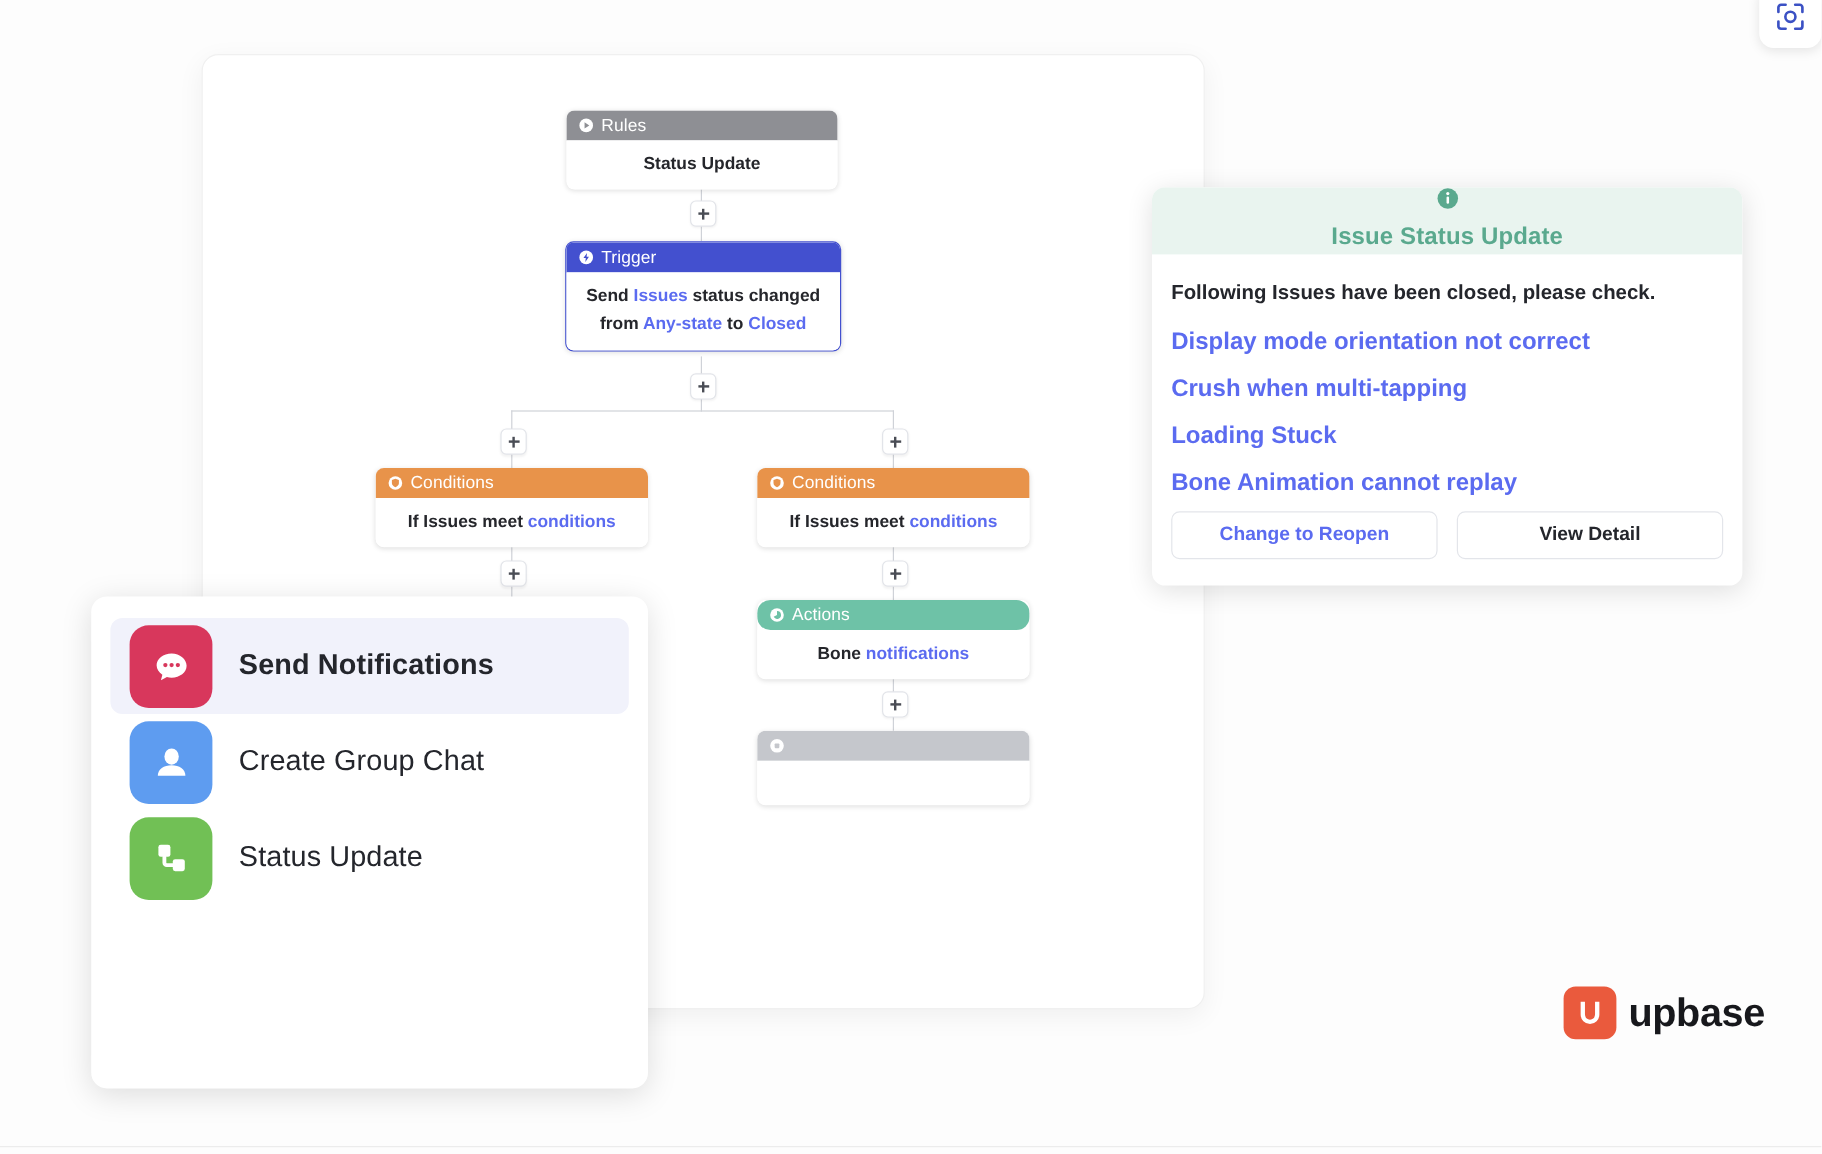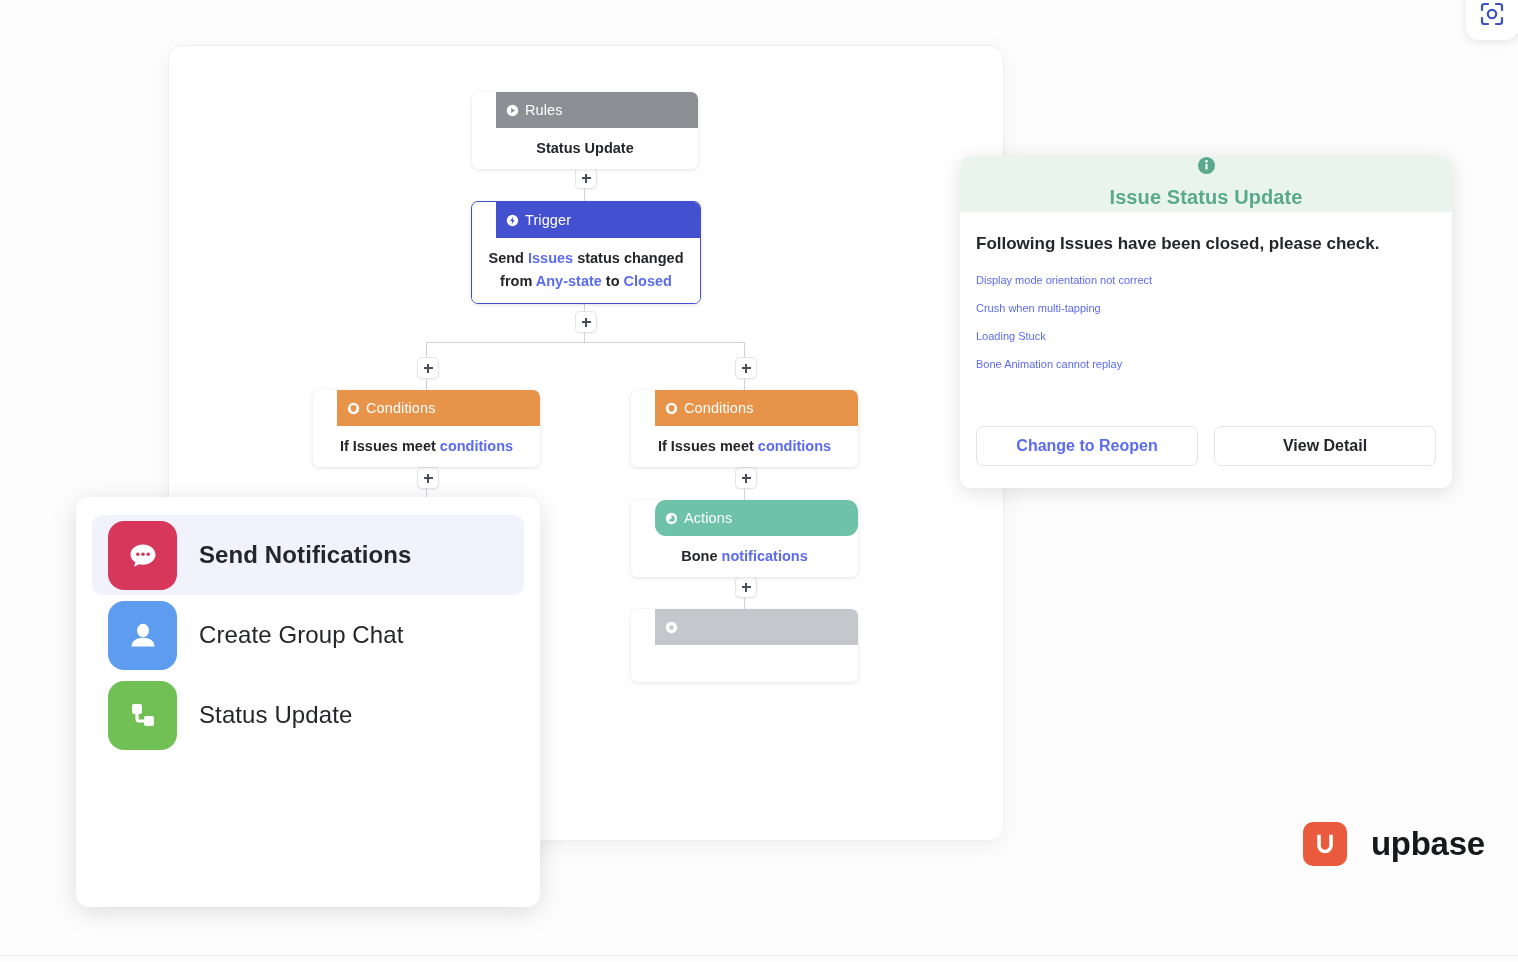--- a/index.html
+++ b/index.html
@@ -60,29 +60,28 @@
 
   
   .node {
     position: absolute;
     border-radius: 7px;
     overflow: hidden;
     background: #ffffff;
     box-shadow: 0 1px 4px rgba(0,0,0,0.12);
   }
   .node-head {
-    height: 36px;
+    height: 25px;
     display: flex;
     align-items: center;
     gap: 6px;
     padding: 0 10px;
     color: #ffffff;
     font-size: 14.5px;
     letter-spacing: 0.1px;
-    margin-left: 24px;
   }
   .node-body {
     background: #ffffff;
     padding: 9px 10px;
     text-align: center;
     font-size: 14.5px;
     color: #25262b;
     font-weight: 700;
     line-height: 1.62;
   }
@@ -210,22 +209,22 @@
   }
   .notif-body { padding: 22px 4px 0 16px; }
   .notif-lead {
     font-size: 17px;
     font-weight: 700;
     color: #24262c;
     margin: 0 0 20px 0;
   }
   .notif-issue {
     display: block;
-    font-size: 11px;
-    font-weight: 400;
+    font-size: 20px;
+    font-weight: 700;
     color: #5b6bf0;
     margin-bottom: 16px;
     text-decoration: none;
   }
   .notif-btns {
     position: absolute;
     left: 16px;
     right: 16px;
     bottom: 22px;
     display: flex;
@@ -249,21 +248,21 @@
   .notif-btn.primary { color: #5b6bf0; }
   .notif-btn.secondary { color: #24262c; }
 
   
   .brand {
     position: absolute;
     left: 1303px;
     top: 822px;
     display: flex;
     align-items: center;
-    gap: 24px;
+    gap: 10px;
   }
   .brand-mark {
     width: 44px; height: 44px;
     border-radius: 10px;
     background: #ea5a3d;
     display:flex; align-items:center; justify-content:center;
   }
   .brand-word {
     font-size: 33px;
     font-weight: 700;

